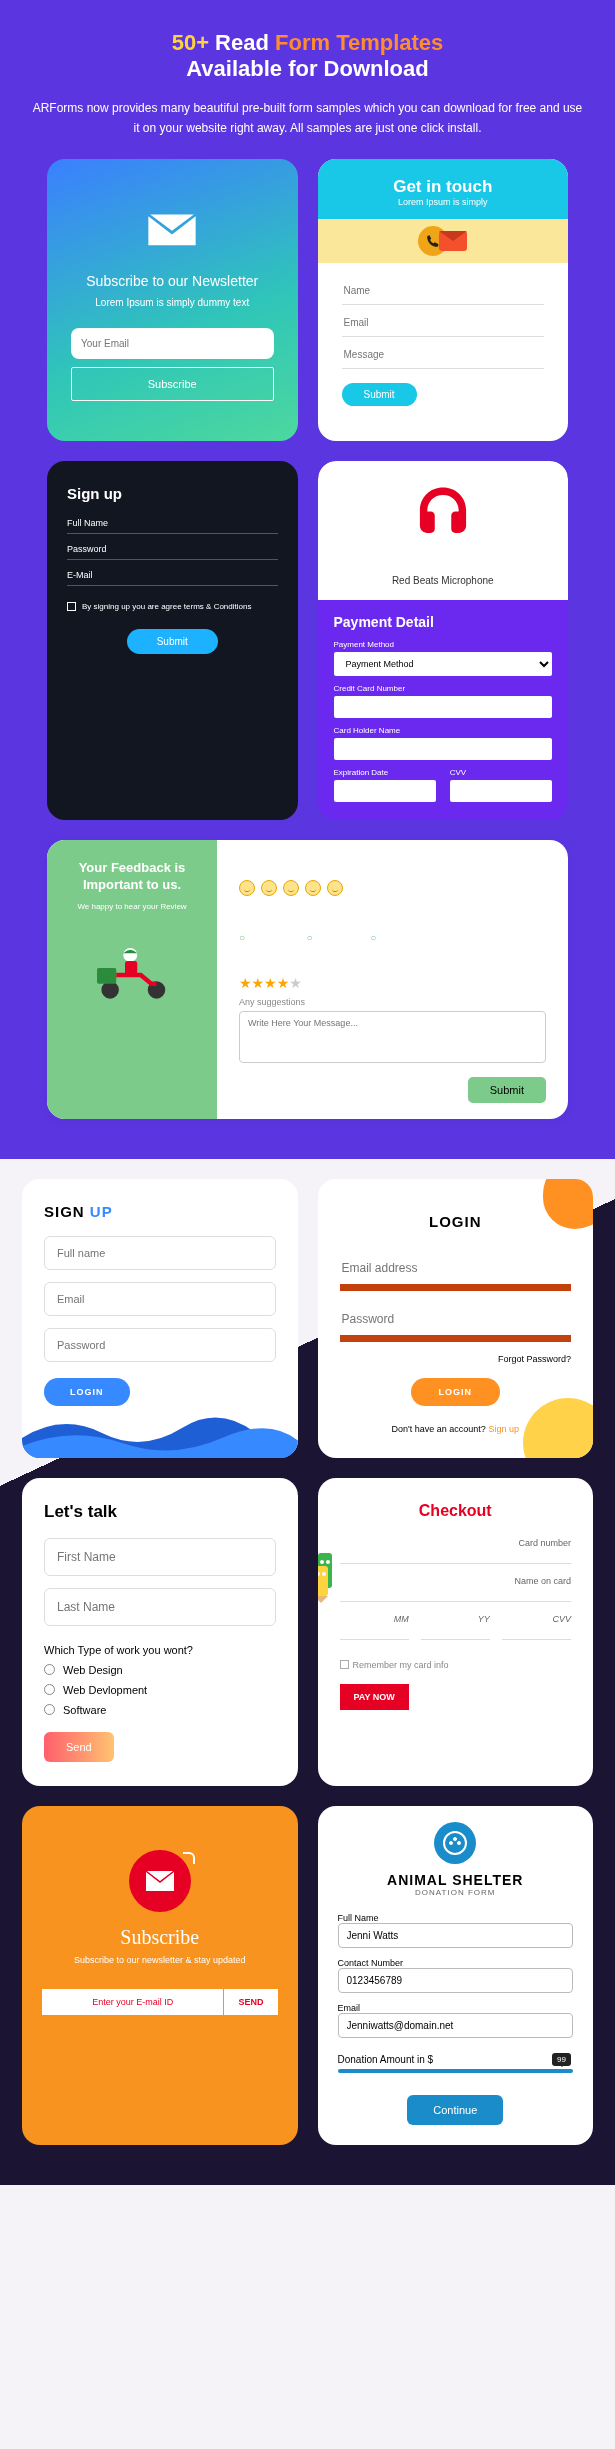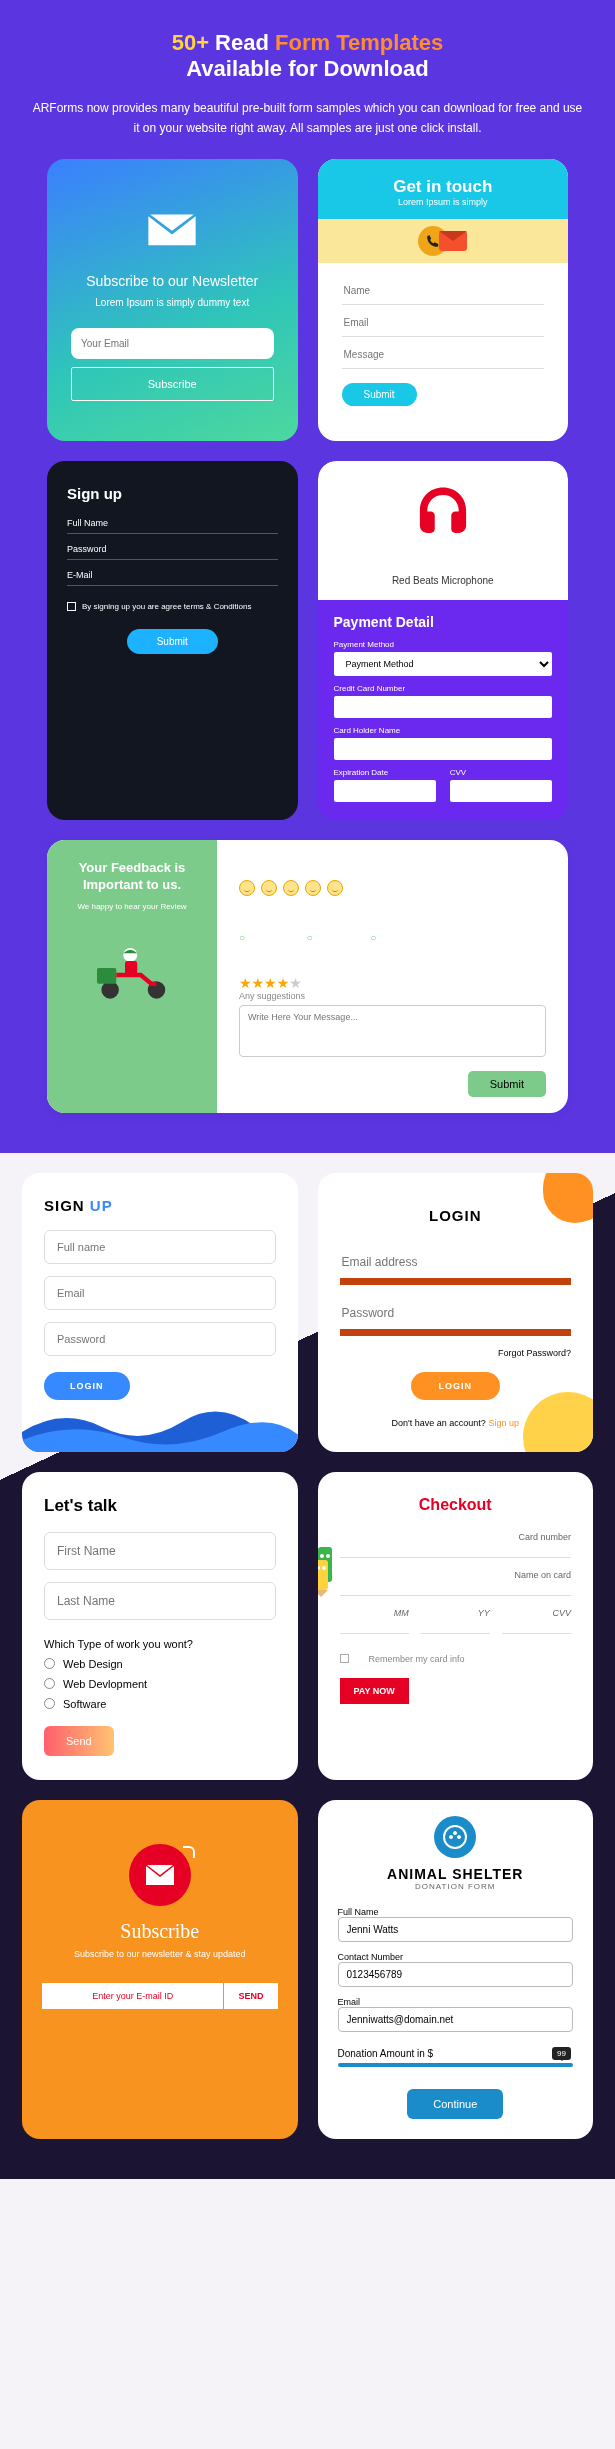--- a/index.html
+++ b/index.html
@@ -67,21 +67,21 @@
   .feedback-right { flex: 1; padding: 18px 22px 16px; }
   .feedback-right .q { font-size: 12px; margin-bottom: 8px; }
   .feedback-right .emojis span { display: inline-block; width: 16px; height: 16px; border: 1px solid #e6a800; border-radius: 50%; background: #ffe38a; margin-right: 6px; position:relative;}
   .feedback-right .emojis span::after{content:'';position:absolute;bottom:3px;left:4px;width:6px;height:3px;border-bottom:1px solid #b8860b;border-radius:0 0 6px 6px;}
   .feedback-right .sub { font-size: 12px; margin: 12px 0 6px; }
   .feedback-right .opts { display: flex; gap: 18px; font-size: 10px; }
   .feedback-right .opts span::before { content:'○ '; color:#7dcb8a; font-weight:700;}
   .feedback-right .stars { color: #ffa500; font-size: 14px; }
   .feedback-right .stars .grey { color: #ccc; }
   .feedback-right textarea { width: 100%; border: 1px solid #ccc; border-radius: 4px; padding: 6px 8px; font-size: 9px; margin-top: 4px; height: 52px; resize:none;}
-  .feedback-right .fb-label { font-size: 9px; color: #888; }
+  .feedback-right .fb-label { font-size: 9px; color: #888; margin-top: 6px;}
   .feedback-right button { float: right; background: #7dcb8a; border: none; padding: 7px 22px; border-radius: 5px; font-size: 11px; margin-top: 10px; cursor:pointer;}
 
   
   .section2 { background: linear-gradient(155deg, #f5f3f8 35%, #1b1533 35%, #1b1533 100%); padding: 20px 22px; display: grid; grid-template-columns: 1fr 1fr; gap: 20px;}
 
   .card-white { background: #fff; border-radius: 18px; padding: 24px 22px; }
 
   
   .signup-light h3 { font-size: 15px; margin-bottom: 16px; letter-spacing:1px;}
   .signup-light h3 .up { color: #3789ff; }
@@ -108,21 +108,21 @@
   .letstalk .radio-row { display: flex; align-items: center; gap: 8px; font-size: 11px; margin-bottom: 8px; }
   .letstalk .radio-row .r { width: 11px; height: 11px; border: 1px solid #888; border-radius: 50%; }
   .letstalk button { background: linear-gradient(90deg, #ff5f6d, #ffc371); color: #fff; border: none; padding: 9px 22px; border-radius: 6px; font-size: 11px; margin-top: 8px; cursor:pointer;}
 
   
   .checkout-card h3 { text-align: center; font-size: 16px; color: #e60023; margin-bottom: 18px; }
   .checkout-card label { font-size: 9px; color: #666; display: block; text-align: right; }
   .checkout-card .line { border-bottom: 1px solid #ddd; height: 16px; margin-bottom: 12px; }
   .checkout-card .row3 { display: flex; gap: 12px; font-style: italic; }
   .checkout-card .row3 > div { flex: 1; }
-  .checkout-card .remember { display: flex; align-items:center; gap: 20px; font-size: 9px; color: #888; margin-top: 8px;}
+  .checkout-card .remember { display: flex; align-items:center; gap: 4px; font-size: 9px; color: #888; margin-top: 8px;}
   .checkout-card .remember .cb { width: 9px; height: 9px; border: 1px solid #aaa; }
   .checkout-card button { background: #e60023; color: #fff; border: none; padding: 8px 14px; font-size: 9px; font-weight:700; margin-top: 14px; cursor:pointer;}
   .checkout-card { position: relative; }
   .checkout-card .mascot { position: absolute; left: -10px; top: 70px; width: 40px; height: 55px; }
 
   
   .subscribe-orange { background: #f7931e; text-align: center; padding: 44px 20px 26px; color: #fff; }
   .subscribe-orange .circle-icon { width: 62px; height: 62px; background: #e60023; border-radius: 50%; margin: 0 auto 14px; display:flex; align-items:center; justify-content:center; position:relative;}
   .subscribe-orange .circle-icon svg { width: 32px; height: 24px; }
   .subscribe-orange .circle-icon::after{content:'';position:absolute;top:2px;right:-4px;width:10px;height:10px;border:2px solid #fff;border-left:none;border-bottom:none;border-radius:0 50% 0 0;}

